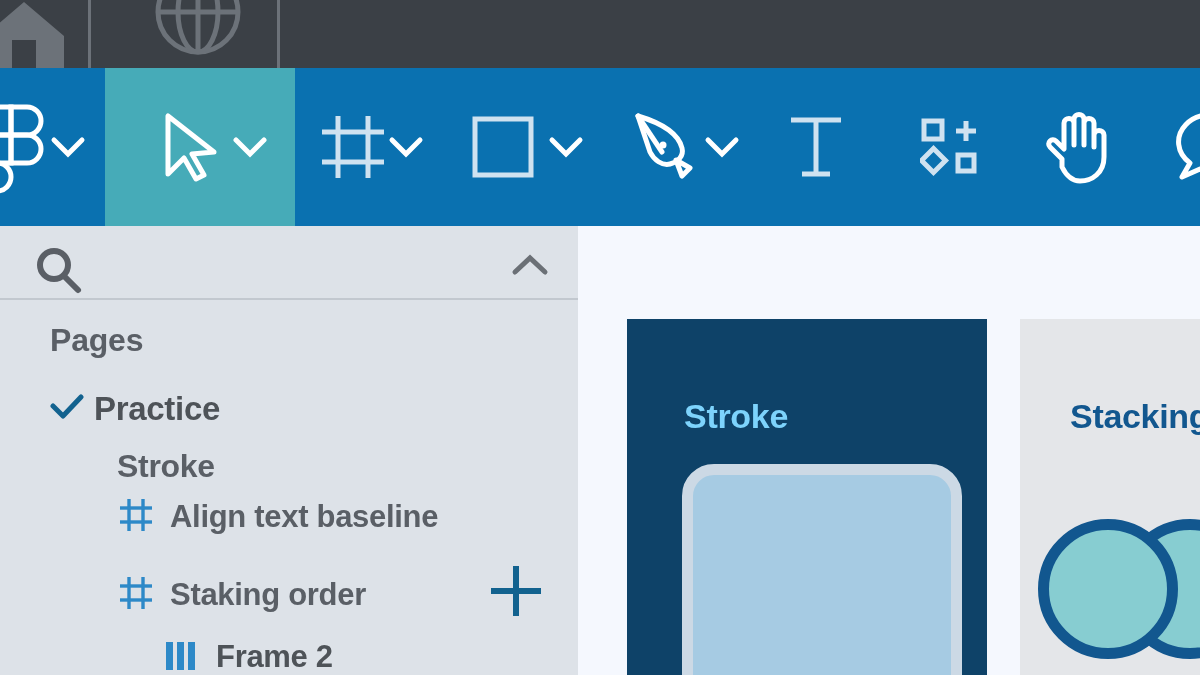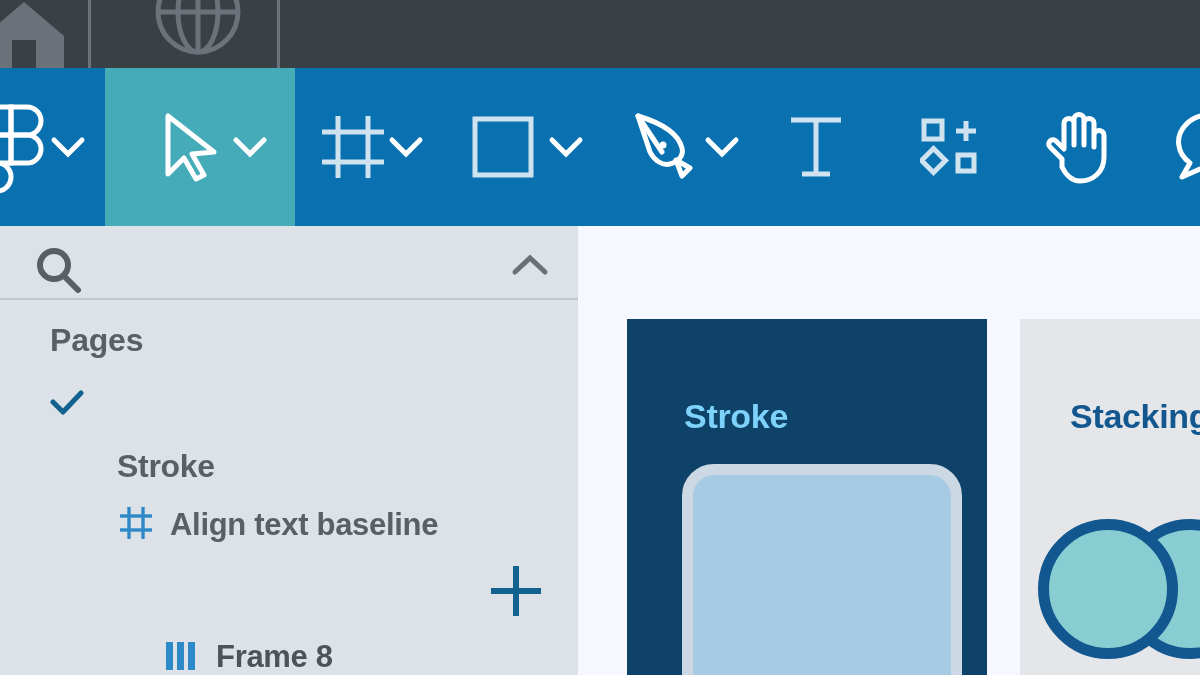--- a/index.html
+++ b/index.html
@@ -246,50 +246,64 @@
         <line x1="4" y1="29" x2="54" y2="29" stroke="#12628f" stroke-width="6"></line>
       </svg>
     </div>
 
     <div class="layer-row" style="left:50px; top:164px;">
       <span style="width:44px;display:inline-block;">
         <svg width="34" height="26" viewBox="0 0 34 26">
             <path d="M3 12 L13 22 L31 3" fill="none" stroke="#12628f" stroke-width="5" stroke-linecap="round" stroke-linejoin="round"></path>
           </svg>
       </span>
+      <span class="layer-label dark" style="font-size:33px">Practice</span>
     </div>
 
     <div class="layer-row" style="left:117px; top:222px;">
       <span class="layer-label" style="font-size:32px">Stroke</span>
     </div>
 
-    <div class="layer-row" style="left:118px; top:279px;">
+    <div class="layer-row" style="left:118px; top:271px;">
       <span style="width:52px;display:inline-block;">
         <svg width="36" height="36" viewBox="0 0 36 36">
           <g stroke="#2d89c8" stroke-width="3.4">
             <line x1="11" y1="2" x2="11" y2="34"></line>
             <line x1="25" y1="2" x2="25" y2="34"></line>
             <line x1="2" y1="11" x2="34" y2="11"></line>
             <line x1="2" y1="25" x2="34" y2="25"></line>
           </g>
         </svg>
       </span>
       <span class="layer-label">Align text baseline</span>
     </div>
 
+    <div class="layer-row" style="left:118px; top:349px;">
+      <span style="width:52px;display:inline-block;">
+        <svg width="36" height="36" viewBox="0 0 36 36">
+          <g stroke="#2d89c8" stroke-width="3.4">
+            <line x1="11" y1="2" x2="11" y2="34"></line>
+            <line x1="25" y1="2" x2="25" y2="34"></line>
+            <line x1="2" y1="11" x2="34" y2="11"></line>
+            <line x1="2" y1="25" x2="34" y2="25"></line>
+          </g>
+        </svg>
+      </span>
+      <span class="layer-label">Staking order</span>
+    </div>
 
     <div class="layer-row" style="left:164px; top:412px;">
       <span style="width:52px;display:inline-block;">
         <svg width="38" height="34" viewBox="0 0 38 34">
           <rect x="2" y="4" width="7" height="28" fill="#2d89c8"></rect>
           <rect x="13" y="4" width="7" height="28" fill="#2d89c8"></rect>
           <rect x="24" y="4" width="7" height="28" fill="#2d89c8"></rect>
         </svg>
       </span>
-      <span class="layer-label dark">Frame 8</span>
+      <span class="layer-label dark">Frame 2</span>
     </div>
   </div>
 
   <div class="canvas">
 
     <div class="frame-stroke">
       <div class="frame-stroke-title">Stroke</div>
       <div class="rounded-card">
         
       </div>

